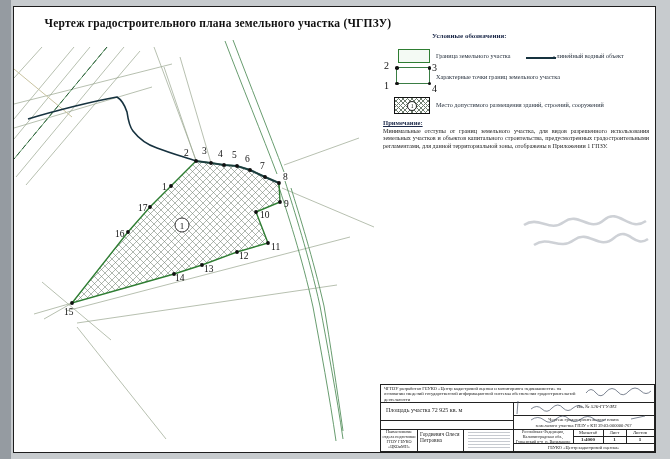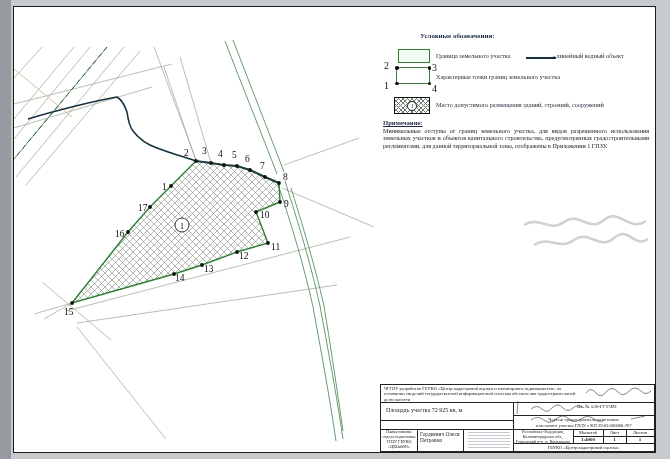--- a/index.html
+++ b/index.html
@@ -6,21 +6,21 @@
     background:#c7cbce;font-family:"Liberation Serif","DejaVu Serif",serif;}
   .edge-left{position:absolute;left:0;top:0;width:11px;height:459px;background:#959ba1;}
   .page{position:absolute;left:13px;top:6px;width:643px;height:447px;background:#fff;
     border:1.5px solid #1d1d1d;box-sizing:border-box;}
   .doc-title{position:absolute;left:28px;top:10px;width:352px;text-align:center;
     font-weight:bold;font-size:11.5px;color:#101010;letter-spacing:.2px;}
   svg.map{position:absolute;left:0;top:0;width:640px;height:444px;}
   
   .legend{position:absolute;left:362px;top:20px;width:277px;height:158px;color:#26303d;}
   .legend .abs{position:absolute;}
-  .lg-title{left:44px;top:5px;font-weight:bold;font-size:7px;color:#1d2a4a;}
+  .lg-title{left:56px;top:5px;font-weight:bold;font-size:7px;color:#1d2a4a;}
   .sw-rect{left:22px;top:22px;width:30px;height:12px;border:1.6px solid #2e7d32;background:#f4faf4;}
   .lb{font-size:6.2px;}
   .lb-bound{left:60px;top:25px;}
   .water-sample{left:150px;top:30px;width:30px;height:2px;background:#16323f;}
   .lb-water{left:177px;top:25px;}
   .sw-pts{left:20px;top:40px;width:32px;height:15px;border:1.2px solid #3a7d44;}
   .sw-pts i{position:absolute;width:3.5px;height:3.5px;background:#111;border-radius:50%;}
   .cn{font-size:10px;color:#111;}
   .lb-pts{left:60px;top:46px;width:200px;}
   .sw-hatch{left:18px;top:70px;width:34px;height:15px;border:1.7px solid #111;
@@ -151,20 +151,21 @@
     </g>
   </svg>
 
   <svg class="wm-svg" viewBox="0 0 146 58">
     <g stroke="#c6cad0" stroke-width="2.6" fill="none" opacity="0.85">
       <path d="M12,20 C27,10 37,28 52,17 S77,28 92,15 S117,28 134,16"></path>
       <path d="M22,40 C37,30 47,46 62,35 S87,46 102,33 S122,44 136,34"></path>
     </g>
   </svg>
 
+  <div class="doc-title">Чертеж градостроительного плана земельного участка (ЧГПЗУ)</div>
 
   <div class="legend">
     <div class="abs lg-title">Условные обозначения:</div>
 
     <div class="abs sw-rect"></div>
     <div class="abs lb lb-bound">Граница земельного участка</div>
 
     <div class="abs water-sample"></div>
     <div class="abs lb lb-water">- линейный водный объект</div>
 

